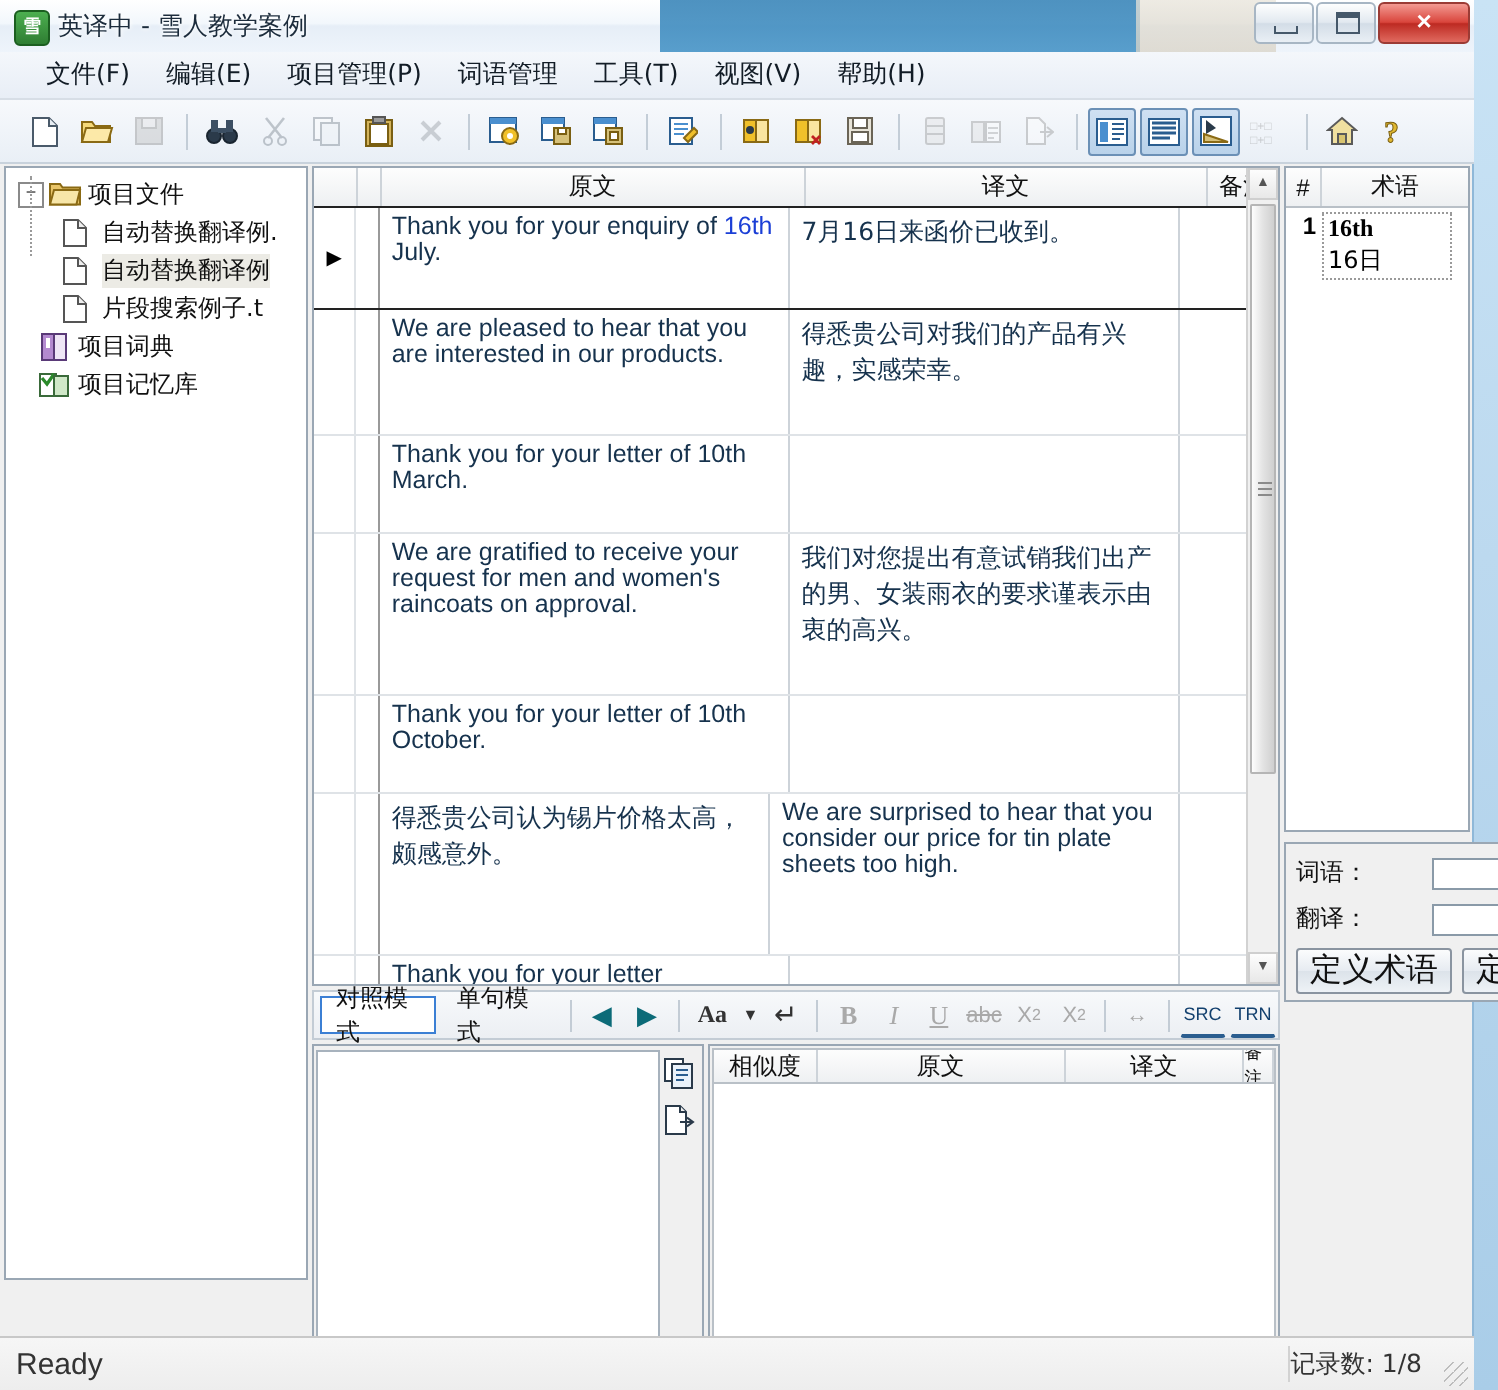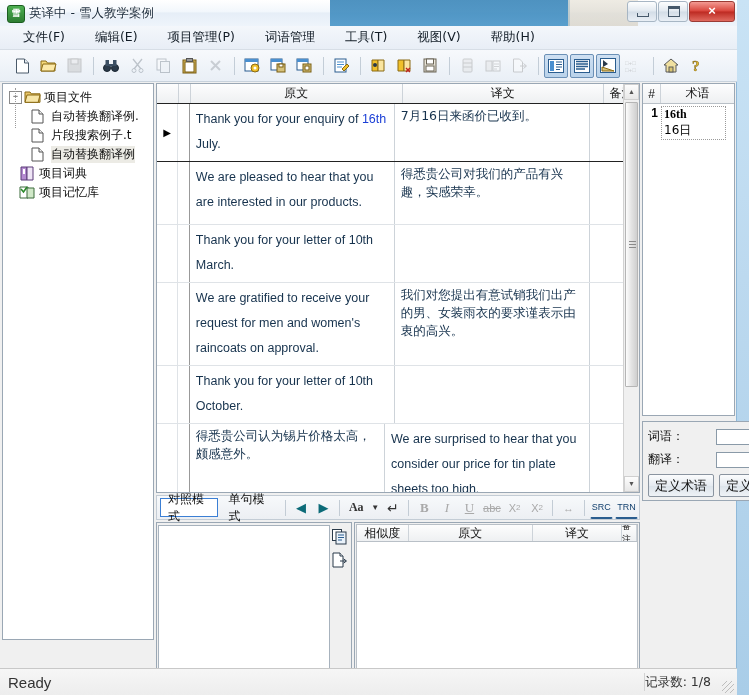--- a/index.html
+++ b/index.html
@@ -75,21 +75,21 @@
   }
   .cbtn .restbox:after{
     content:"";position:absolute;left:-1px;top:-1px;right:-1px;height:3px;
     background:#45586a;
   }
   
   #menubar{
     position:absolute;left:0;top:26px;width:737px;height:24px;
     background:linear-gradient(to bottom,#f4f7fb,#e8eef6);
     border-bottom:1px solid #d7dee6;
-    display:flex;align-items:center;padding-left:14px;box-sizing:border-box;gap:12px;
+    display:flex;align-items:center;padding-left:14px;box-sizing:border-box;
   }
   .menu-item{
     padding:3px 9px;font-size:12.5px;color:#121c26;white-space:nowrap;cursor:default;
   }
   
   #toolbar{
     position:absolute;left:0;top:50px;width:737px;height:32px;
     background:linear-gradient(to bottom,#f7f9fc,#e9eff6);
     border-bottom:1px solid #c8d2dc;
     display:flex;align-items:center;padding-left:10px;box-sizing:border-box;
@@ -148,21 +148,21 @@
   .hc.c2{width:212px;}
   .hc.c3{width:202px;}
   .hc.c4{width:35px;border-right:none;}
   .gbody{position:absolute;left:0;top:19px;right:15px;bottom:0;overflow:hidden;}
   .grow{display:flex;border-bottom:1px solid #dfe3e7;min-height:30px;}
   .grow.current{border-top:1px solid #222;border-bottom:1px solid #222;}
   .grow .gc{box-sizing:border-box;padding:3px 4px 4px 6px;}
   .gc.c0{width:22px;padding:0;display:flex;align-items:center;justify-content:center;
          border-right:1px solid #dfe3e7;}
   .gc.c1{width:12px;border-right:1px solid #999;padding:0;}
-  .gc.c2{width:212px;border-right:1px solid #cdd3d9;color:#16324d;font-size:12.5px;line-height:25px;}
+  .gc.c2{width:212px;border-right:1px solid #cdd3d9;color:#16324d;font-size:12.5px;line-height:13px;}
   .gc.c3{width:202px;border-right:1px solid #cdd3d9;color:#16324d;font-size:12.5px;line-height:18px;}
   .gc.c4{width:35px;}
   .rowmark{color:#000;font-size:10px;}
   .hl{color:#1b3fd6;}
   
   .vsb{
     position:absolute;right:0;top:0;width:15px;bottom:0;
     background:#f0f0f0;border-left:1px solid #d2d2d2;
   }
   .vsb .arrow{
@@ -206,21 +206,21 @@
     background:#f0f0f0;border:1px solid #9aa7b4;border-right:none;box-sizing:border-box;
     padding:6px 4px 0 5px;
   }
   .drow{display:flex;align-items:center;margin-bottom:6px;gap:32px;}
   .dlab{font-size:12px;color:#111;white-space:nowrap;}
   .dinp{
     height:16px;border:1px solid #8a9aa8;background:#fff;width:44px;box-sizing:border-box;
   }
   .dbtns{display:flex;gap:5px;}
   .dbtn{
-    height:21px;padding:0 6px;font-size:13px;white-space:nowrap;
+    height:21px;padding:0 6px;font-size:16px;white-space:nowrap;
     border:1px solid #8a94a0;border-radius:2px;
     background:linear-gradient(to bottom,#fbfcfd,#e6ebf1 50%,#dce3ea 51%,#eef2f6);
     display:flex;align-items:center;color:#111;text-align:right;
   }
   
   #edtoolbar{
     position:absolute;left:156px;top:412px;width:484px;height:25px;
     background:linear-gradient(to bottom,#f7f9fb,#eceff3);
     border:1px solid #c3ccd5;box-sizing:border-box;
     display:flex;align-items:center;padding-left:3px;
@@ -521,31 +521,31 @@
           <div class="tlabel cjk">自动替换翻译例.</div>
         </div>
 
         <div class="tnode" style="padding-left:24px;">
           <div class="ticon">
             <svg width="13" height="15" viewBox="0 0 13 15">
                 <path d="M1 1h7l4 4v9H1z" fill="#fff" stroke="#555"></path>
                 <path d="M8 1v4h4" fill="#eee" stroke="#555"></path>
               </svg>
           </div>
-          <div class="tlabel cjk">片段搜索例子.t</div>
+          <div class="tlabel cjk sel">自动替换翻译例</div>
         </div>
 
         <div class="tnode" style="padding-left:24px;">
           <div class="ticon">
             <svg width="13" height="15" viewBox="0 0 13 15">
                 <path d="M1 1h7l4 4v9H1z" fill="#fff" stroke="#555"></path>
                 <path d="M8 1v4h4" fill="#eee" stroke="#555"></path>
               </svg>
           </div>
-          <div class="tlabel cjk sel">自动替换翻译例</div>
+          <div class="tlabel cjk">片段搜索例子.t</div>
         </div>
 
         <div class="tnode" style="padding-left:12px;">
           <div class="ticon">
             <svg width="17" height="15" viewBox="0 0 17 15">
                 <path d="M2 1h6v13H2z" fill="#b48ad0" stroke="#5a3a78"></path>
                 <path d="M8 1h6v13H8z" fill="#efe6f6" stroke="#5a3a78"></path>
                 <path d="M4 3h2v5H4z" fill="#fff"></path>
               </svg>
           </div>

